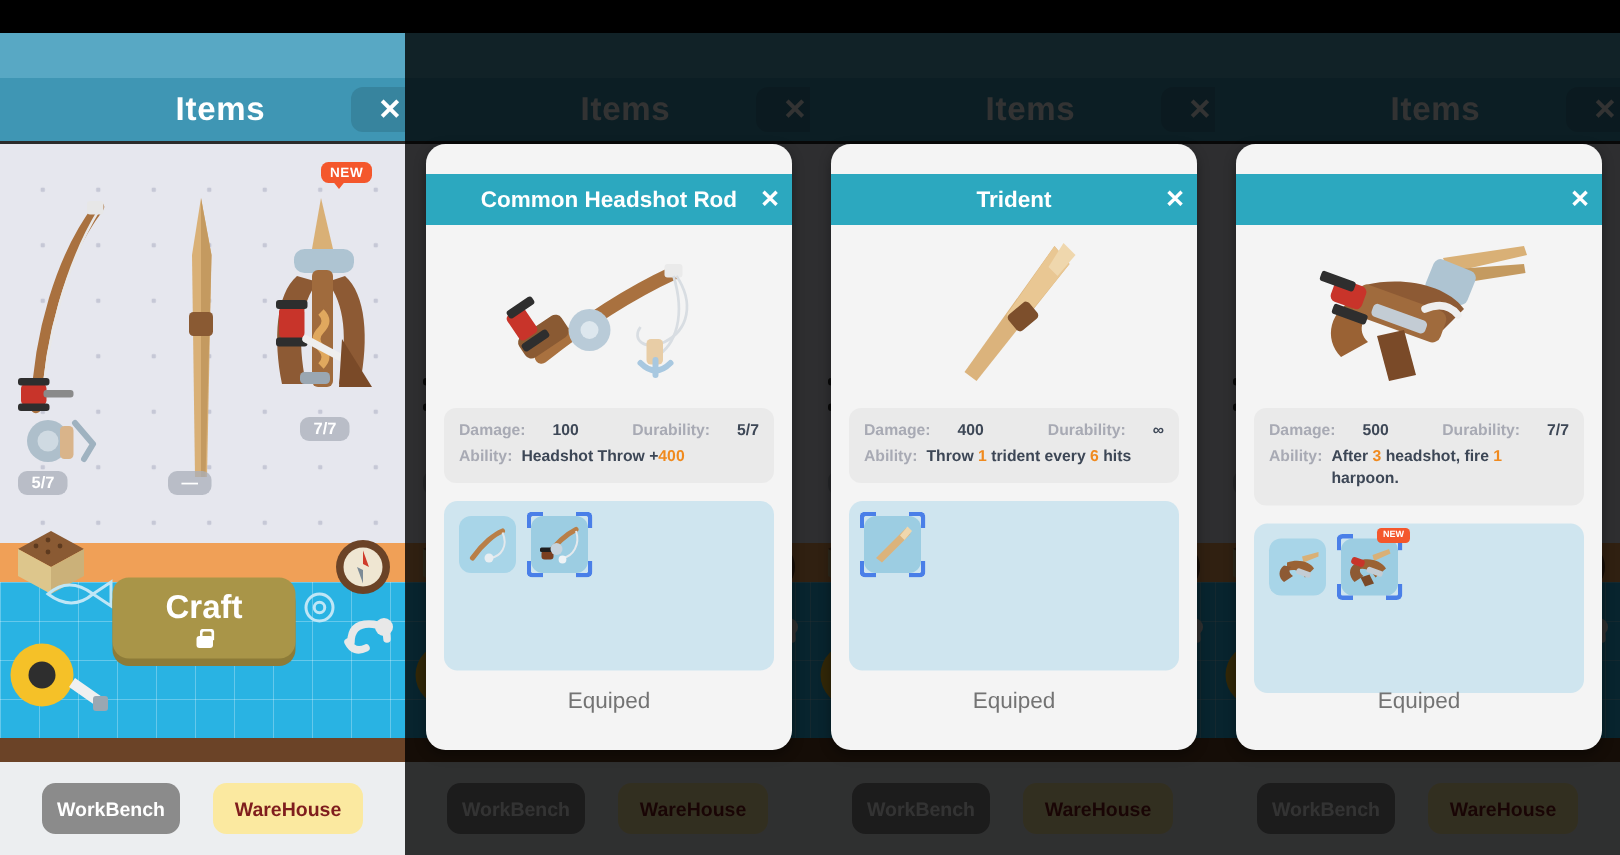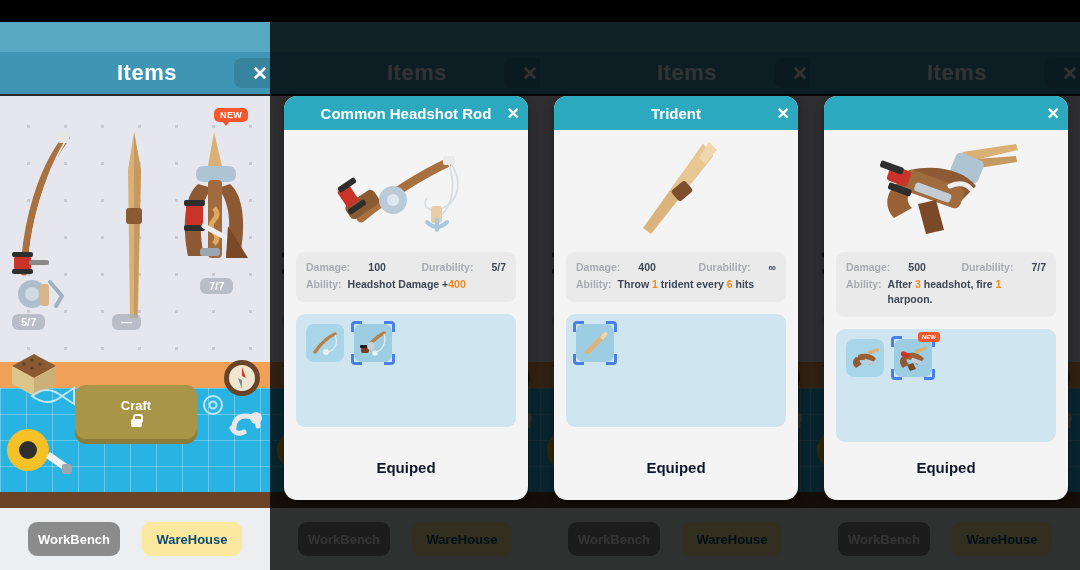--- a/index.html
+++ b/index.html
@@ -29,51 +29,51 @@
   .bench-mat::before{ content:""; position:absolute; inset:0;
       background-image:linear-gradient(rgba(255,255,255,.28) 1px, transparent 1px),
                        linear-gradient(90deg, rgba(255,255,255,.28) 1px, transparent 1px);
       background-size:26px 26px; }
   .bench-edge { position:absolute; top:492px; left:0; width:100%; height:16px; background:#6b4327; }
 
   .bottom-bar { position:absolute; top:508px; left:0; width:100%; height:62px; background:#eceef0;
                 display:flex; align-items:center; gap:22px; padding-left:28px; }
   .btn-workbench { width:92px; height:34px; border-radius:9px; background:#8b8b8b; color:#fff;
                    font-size:13px; font-weight:bold; display:flex; align-items:center; justify-content:center; }
-  .btn-warehouse { width:100px; height:34px; border-radius:9px; background:#fbe9a0; color:#0c4a6e;
+  .btn-warehouse { width:100px; height:34px; border-radius:9px; background:#fbe9a0; color:#7f1d1d;
                    font-size:13px; font-weight:bold; display:flex; align-items:center; justify-content:center; }
 
   
   .tool { position:absolute; }
   .badge-new { position:absolute; background:#f4572c; color:#fff; font-size:9px; font-weight:bold;
                padding:2px 6px; border-radius:5px; letter-spacing:.4px; }
   .badge-new::after { content:""; position:absolute; bottom:-4px; left:8px; width:0; height:0;
                       border-left:4px solid transparent; border-right:4px solid transparent;
                       border-top:5px solid #f4572c; }
   .dur-chip { position:absolute; background:rgba(170,175,185,.75); color:#fff; font-size:11px;
               font-weight:bold; padding:2px 9px; border-radius:6px; }
 
   .craft-btn { position:absolute; left:75px; top:385px; width:122px; height:54px; border-radius:11px;
                background:#a99548; box-shadow:0 5px 0 #8d7b38;
                display:flex; flex-direction:column; align-items:center; justify-content:center; gap:1px; }
-  .craft-btn .ctxt { color:#fff; font-size:13px; font-weight:bold; }
+  .craft-btn .ctxt { color:#fff; font-size:22px; font-weight:bold; }
   .lock { width:11px; height:13px; position:relative; }
   .lock::before{ content:""; position:absolute; bottom:0; left:0; width:11px; height:8px;
                  background:#fff; border-radius:2px; }
   .lock::after{ content:""; position:absolute; top:0; left:2.5px; width:6px; height:6px;
                 border:2px solid #fff; border-bottom:none; border-radius:3px 3px 0 0; }
 
   
   .dim { position:absolute; inset:0; background:rgba(0,0,0,.80); pointer-events:none; }
 
   
   .card { position:absolute; top:96px; width:244px; height:404px; border-radius:13px;
           background:#f4f4f4; overflow:hidden; box-shadow:0 3px 8px rgba(0,0,0,.35); }
   .card-head { height:34px; background:#2ca8bf; position:relative;
-               display:flex; align-items:center; justify-content:center; }
+               display:flex; align-items:center; justify-content:center;margin-top:20px; }
   .card-head .ctitle { color:#fff; font-size:15px; font-weight:bold; }
   .card-x { position:absolute; right:8px; top:50%; transform:translateY(-50%);
             color:#fff; font-size:16px; font-weight:bold; }
   .card-art { height:118px; position:relative; }
   .stats { margin:4px 12px 0; background:#eaeaea; border-radius:8px; padding:8px 10px 10px; }
   .srow { display:flex; font-size:10.5px; line-height:15px;gap:14px; }
   .slabel { color:#a8aab4; font-weight:bold; }
   .sval { color:#3d4756; font-weight:bold; margin-left:4px; }
   .sgap { flex:1; }
   .ability-wrap { display:flex; font-size:10.5px; line-height:15px; margin-top:2px; }
@@ -85,21 +85,21 @@
   .slot.sel .cn { position:absolute; width:11px; height:11px; border:3px solid #4a7fe8; }
   .slot.sel .cn.tl{ top:-3px; left:-3px; border-right:none; border-bottom:none; border-radius:4px 0 0 0; }
   .slot.sel .cn.tr{ top:-3px; right:-3px; border-left:none; border-bottom:none; border-radius:0 4px 0 0; }
   .slot.sel .cn.bl{ bottom:-3px; left:-3px; border-right:none; border-top:none; border-radius:0 0 0 4px; }
   .slot.sel .cn.br{ bottom:-3px; right:-3px; border-left:none; border-top:none; border-radius:0 0 4px 0; }
   .slot .mini { position:absolute; inset:4px; display:flex; align-items:center; justify-content:center; }
   .slot-new { position:absolute; top:-7px; right:-8px; background:#f4572c; color:#fff; font-size:6px;
               font-weight:bold; padding:2px 4px; border-radius:3px; z-index:3; }
   .equiped { position:absolute; bottom:0; left:0; width:100%; height:66px;
              display:flex; align-items:center; justify-content:center;
-             color:#0f172a; font-size:15px; font-weight:bold; }
+             color:#737373; font-size:15px; font-weight:normal; }
 </style>
 </head>
 <body>
 
 <div id="stage">
 
 <div class="panel" style="left: 0px;">
       <div class="panel-topbar"></div>
       <div class="panel-bluetop"></div>
       <div class="panel-header">
@@ -601,21 +601,21 @@
       <div class="stats">
         <div class="srow">
           <span class="slabel">Damage:</span>
           <span class="sval">100</span>
           <span class="sgap"></span>
           <span class="slabel">Durability:</span>
           <span class="sval">5/7</span>
         </div>
         <div class="ability-wrap">
           <span class="slabel">Ability:</span>
-          <span class="ability-txt"><span>Headshot Damage +</span><span class="hl">400</span></span>
+          <span class="ability-txt"><span>Headshot Throw +</span><span class="hl">400</span></span>
         </div>
       </div>
       <div class="inv">
         <div class="slot">
           <div class="mini">
     <svg width="30" height="30" viewBox="0 0 30 30">
       <path d="M5 24 C12 14 20 8 25 6" stroke="#b97f48" stroke-width="3.4" fill="none" stroke-linecap="round"></path>
       <path d="M25 7 C29 16 24 23 17 24" stroke="#e4e9ed" stroke-width="1.3" fill="none"></path>
       <circle cx="16" cy="24" r="3" fill="#e8eef2"></circle>
     </svg>

